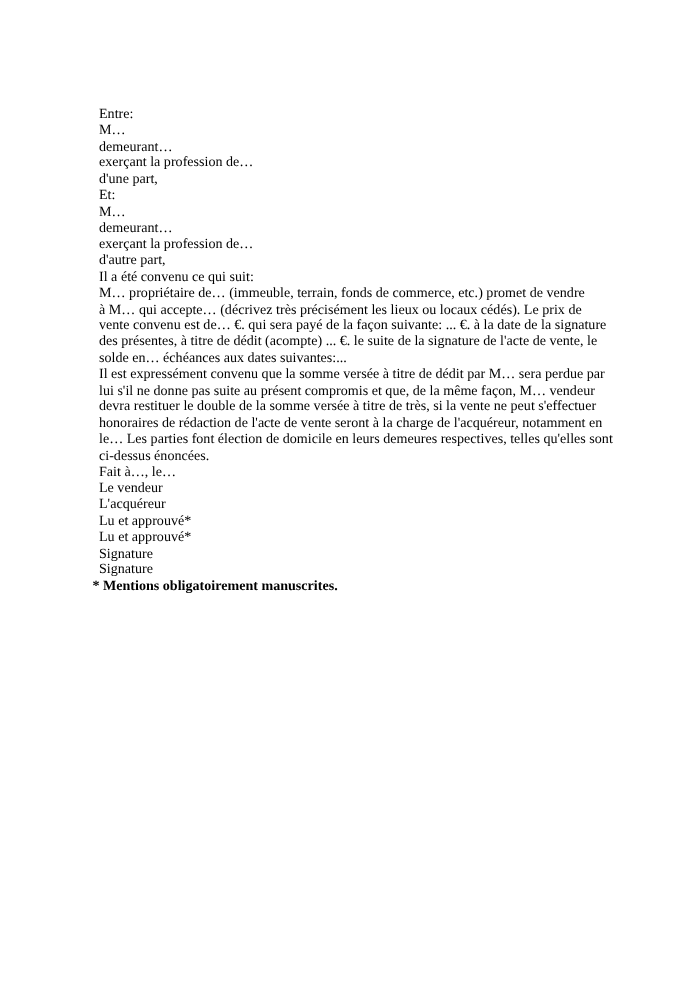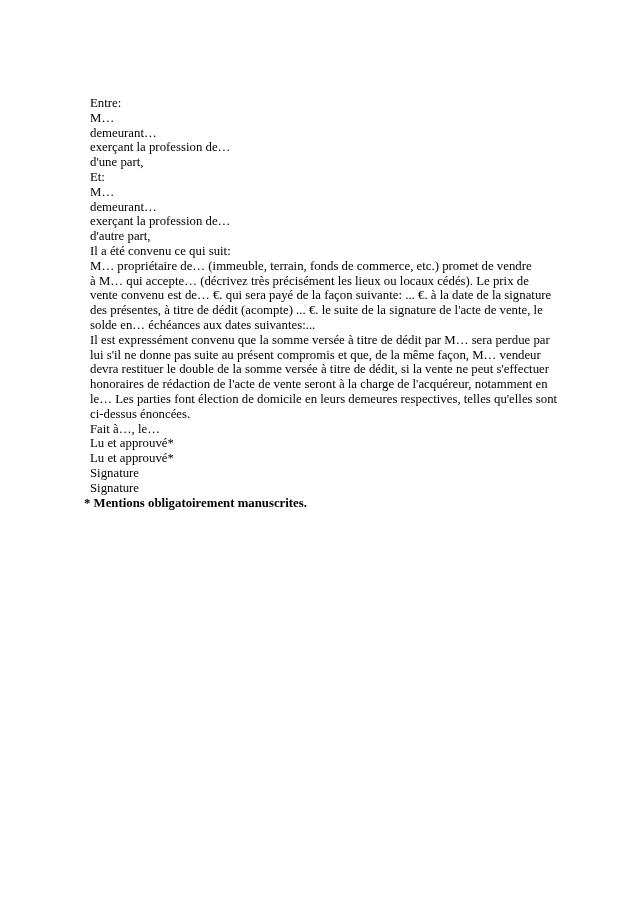--- a/index.html
+++ b/index.html
@@ -67,31 +67,35 @@
       </div>
 
     <div>
         <div class="line">M… propriétaire de… (immeuble, terrain, fonds de commerce, etc.) promet de vendre</div>
         <div class="line">à M… qui accepte… (décrivez très précisément les lieux ou locaux cédés). Le prix de</div>
         <div class="line">vente convenu est de… €. qui sera payé de la façon suivante: ... €. à la date de la signature</div>
         <div class="line">des présentes, à titre de dédit (acompte) ... €. le suite de la signature de l'acte de vente, le</div>
         <div class="line">solde en… échéances aux dates suivantes:...</div>
         <div class="line">Il est expressément convenu que la somme versée à titre de dédit par M… sera perdue par</div>
         <div class="line">lui s'il ne donne pas suite au présent compromis et que, de la même façon, M… vendeur</div>
-        <div class="line">devra restituer le double de la somme versée à titre de dédit, si la vente ne peut s'effectuer</div>
+        <div class="line">devra restituer le double de la somme versée à titre de très, si la vente ne peut s'effectuer</div>
         <div class="line">honoraires de rédaction de l'acte de vente seront à la charge de l'acquéreur, notamment en</div>
         <div class="line">le… Les parties font élection de domicile en leurs demeures respectives, telles qu'elles sont</div>
         <div class="line">ci-dessus énoncées.</div>
       </div>
 
     <div class="sig-row">
       <div class="sig-cell-left"></div>
       <div class="sig-cell-right">Fait à…, le…</div>
     </div>
 
+    <div class="sig-row">
+      <div class="sig-cell-left">Le vendeur</div>
+      <div class="sig-cell-right">L'acquéreur</div>
+    </div>
 
     <div class="sig-row">
       <div class="sig-cell-left">Lu et approuvé*</div>
       <div class="sig-cell-right">Lu et approuvé*</div>
     </div>
 
     <div class="sig-row">
       <div class="sig-cell-left">Signature</div>
       <div class="sig-cell-right">Signature</div>
     </div>

